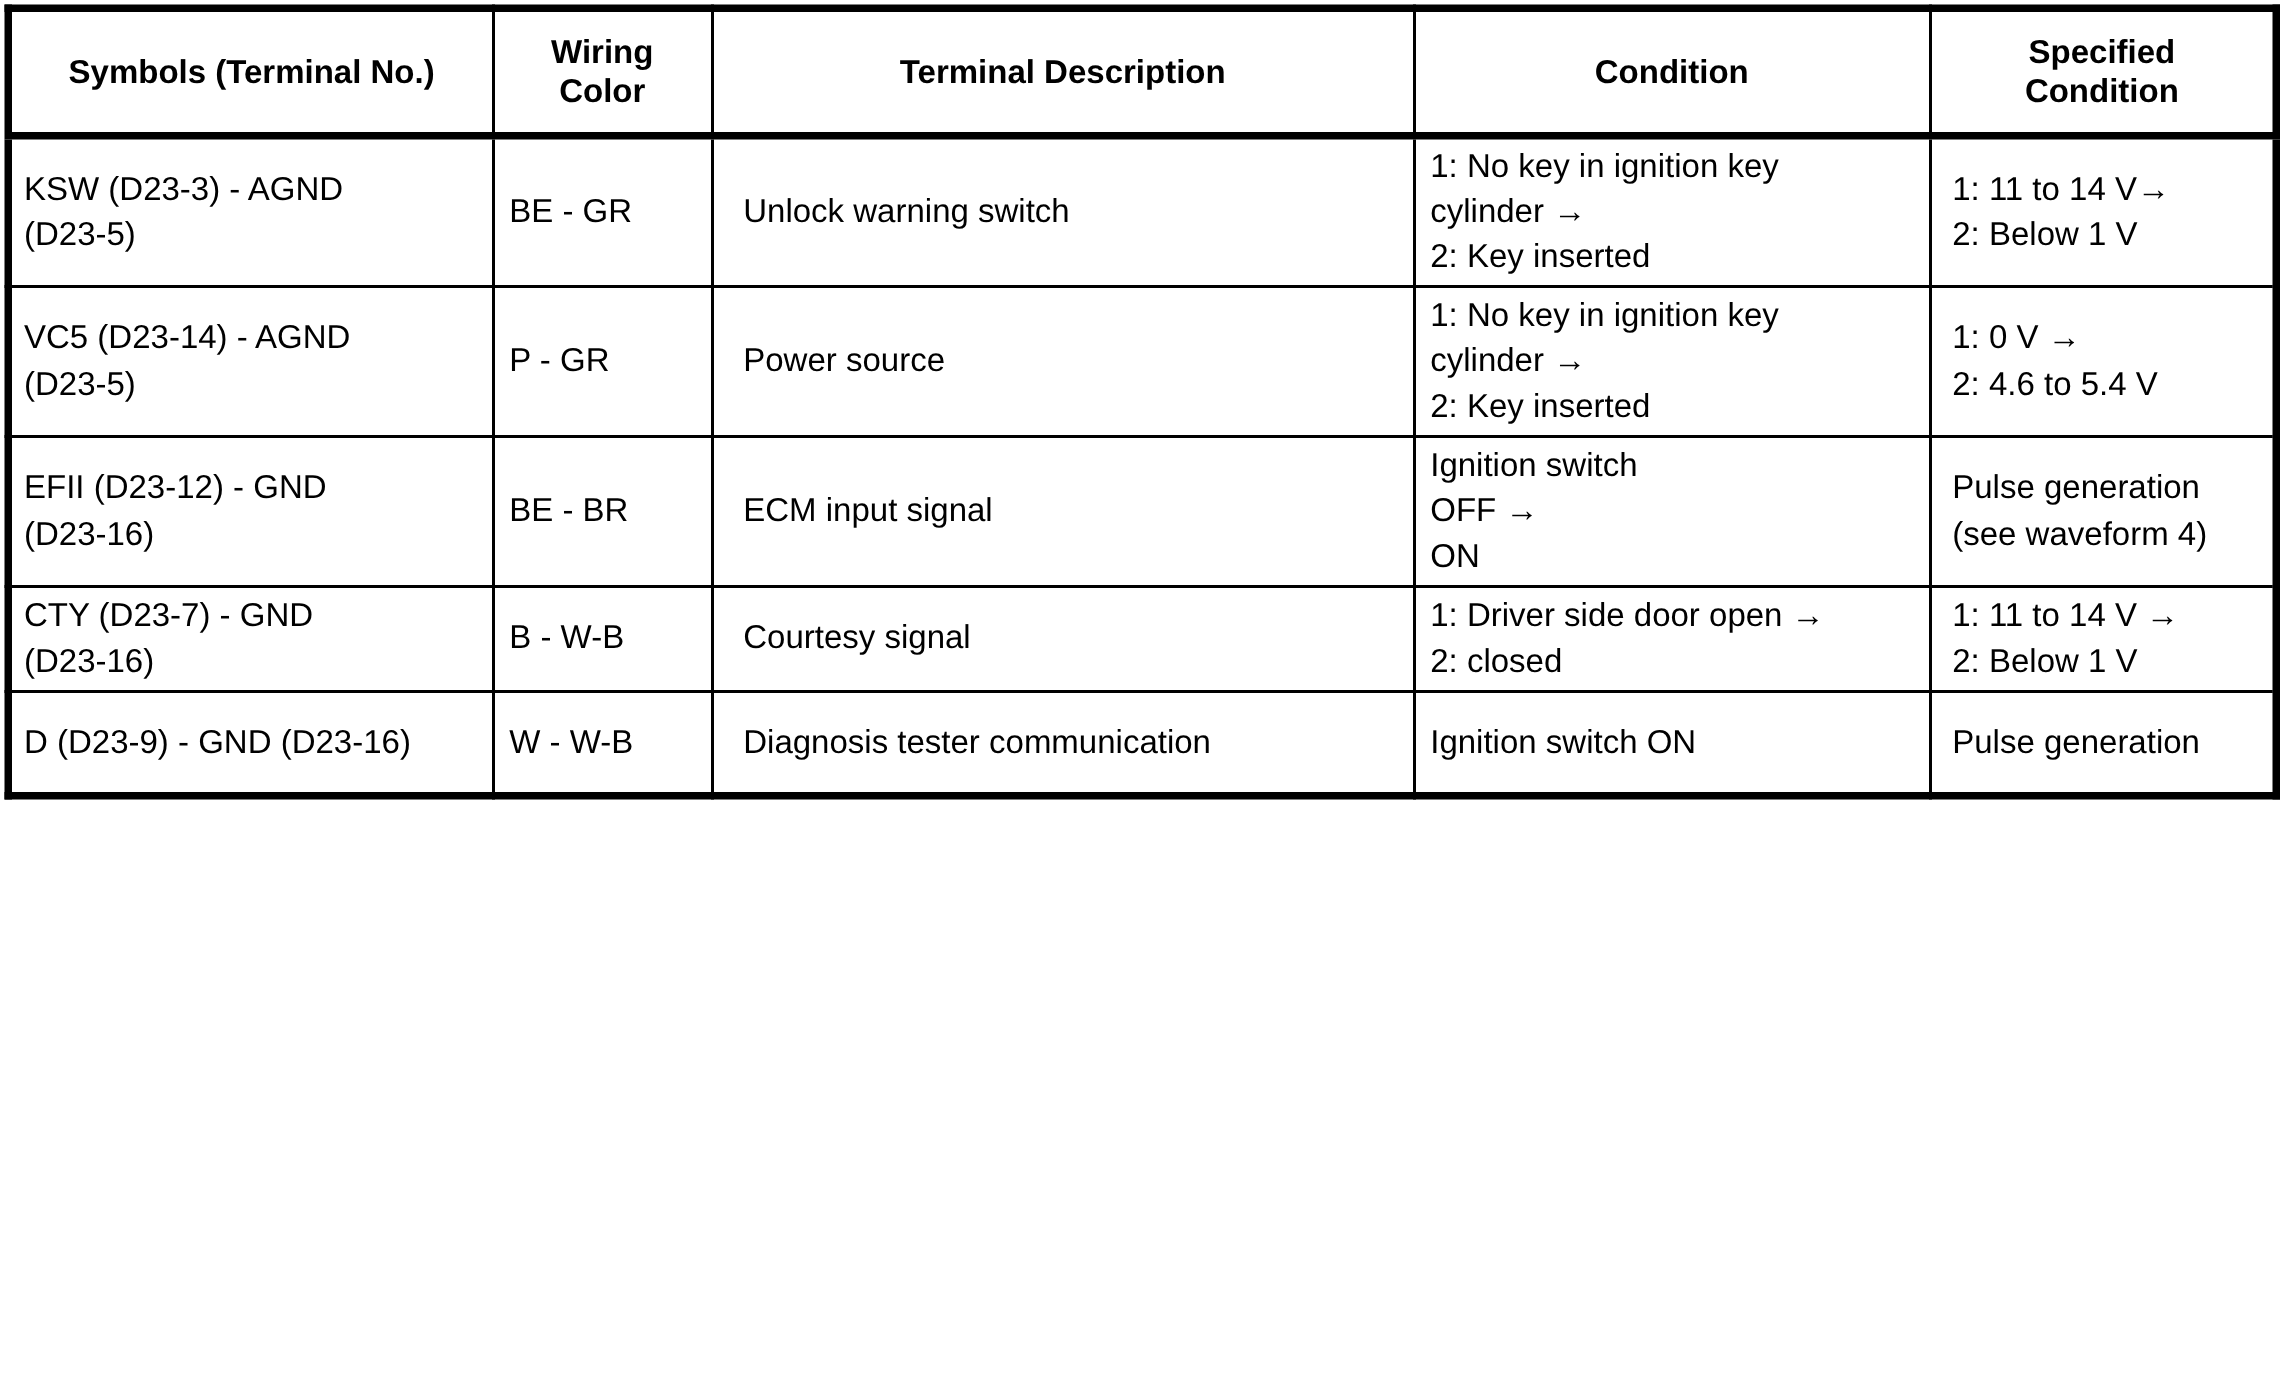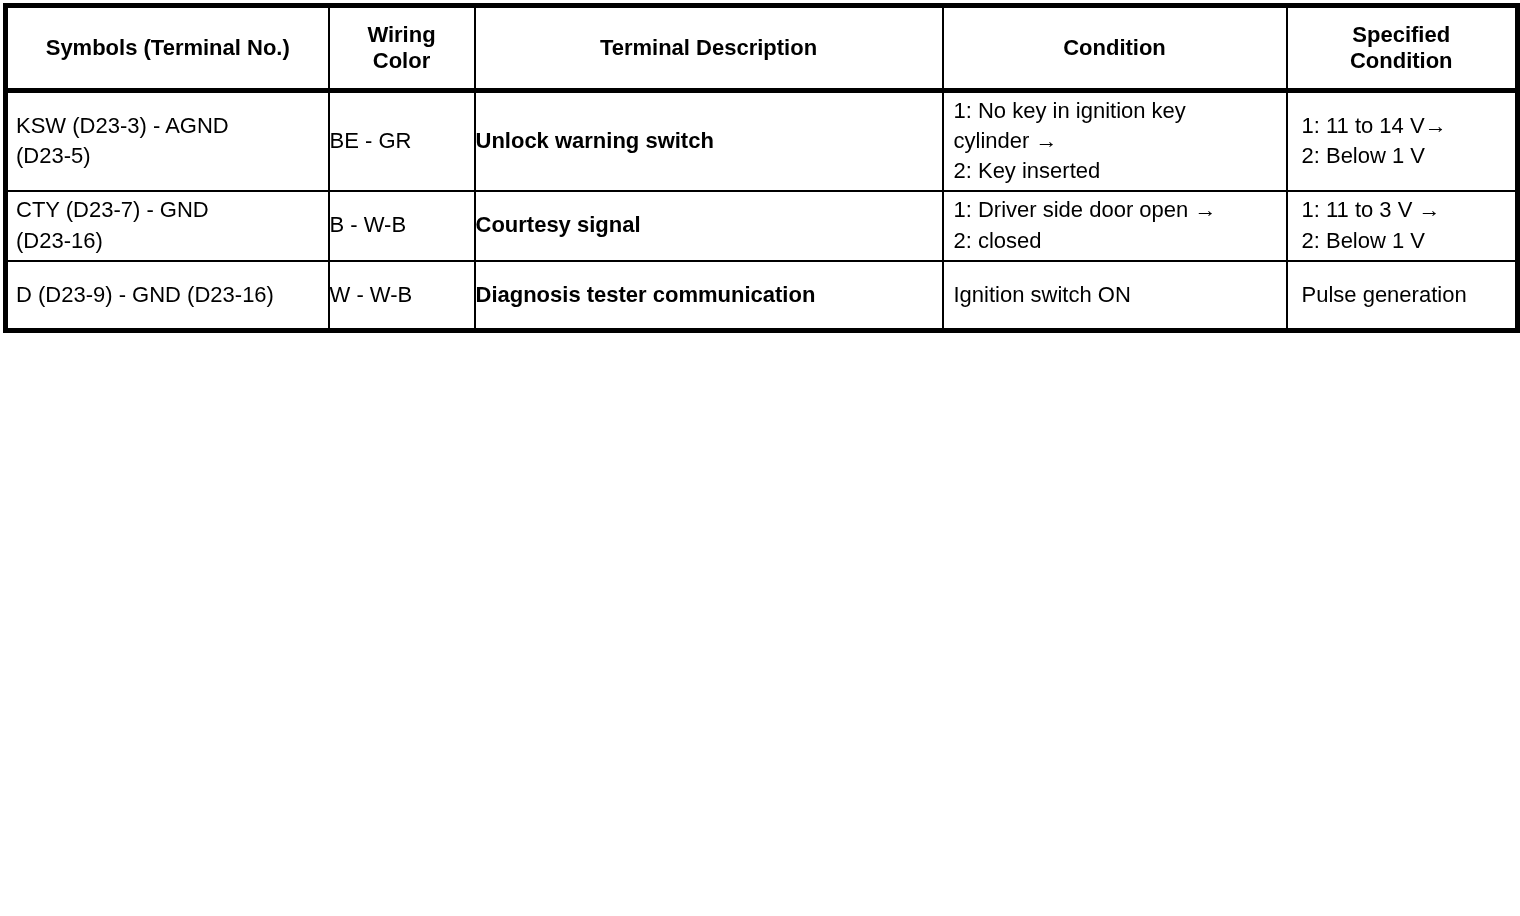--- a/index.html
+++ b/index.html
@@ -58,22 +58,22 @@
   thead tr.header-row th.th-left  { border-left: none; }
   thead tr.header-row th.th-right { border-right: none; }
 
   
   tbody td {
     font-size: 22px;
     line-height: 1.38;
     padding: 6px 10px 6px 10px;
   }
   tbody td.cell-symbols  { padding-left: 8px; }
-  tbody td.cell-wiring   { }
-  tbody td.cell-desc     { padding-left: 0; font-weight: bold; }
+  tbody td.cell-wiring   { padding-left: 10px; }
+  tbody td.cell-desc     { padding-left: 20px; }
   tbody td.cell-cond     { padding-left: 10px; }
   tbody td.cell-spec     { padding-left: 14px; }
 
   tbody tr.row-tall      { height: 100px; }
   tbody tr.row-short     { height: 70px; }
 
   .multiline { white-space: pre-line; }
   .va-mid { vertical-align: middle; }
 </style>
 </head>
@@ -104,28 +104,50 @@
         <td class="cell-symbols multiline va-mid">KSW (D23-3) - AGND
 (D23-5)</td>
         <td class="cell-wiring multiline va-mid">BE - GR</td>
         <td class="cell-desc multiline va-mid">Unlock warning switch</td>
         <td class="cell-cond multiline va-mid">1: No key in ignition key
 cylinder →
 2: Key inserted</td>
         <td class="cell-spec multiline va-mid">1: 11 to 14 V→
 2: Below 1 V</td>
       </tr>
+      <tr class="row-tall">
+        <td class="cell-symbols multiline va-mid">VC5 (D23-14) - AGND
+(D23-5)</td>
+        <td class="cell-wiring multiline va-mid">P - GR</td>
+        <td class="cell-desc multiline va-mid">Power source</td>
+        <td class="cell-cond multiline va-mid">1: No key in ignition key
+cylinder →
+2: Key inserted</td>
+        <td class="cell-spec multiline va-mid">1: 0 V →
+2: 4.6 to 5.4 V</td>
+      </tr>
+      <tr class="row-tall">
+        <td class="cell-symbols multiline va-mid">EFII (D23-12) - GND
+(D23-16)</td>
+        <td class="cell-wiring multiline va-mid">BE - BR</td>
+        <td class="cell-desc multiline va-mid">ECM input signal</td>
+        <td class="cell-cond multiline va-mid">Ignition switch
+OFF →
+ON</td>
+        <td class="cell-spec multiline va-mid">Pulse generation
+(see waveform 4)</td>
+      </tr>
       <tr class="row-short">
         <td class="cell-symbols multiline va-mid">CTY (D23-7) - GND
 (D23-16)</td>
         <td class="cell-wiring multiline va-mid">B - W-B</td>
         <td class="cell-desc multiline va-mid">Courtesy signal</td>
         <td class="cell-cond multiline va-mid">1: Driver side door open →
 2: closed</td>
-        <td class="cell-spec multiline va-mid">1: 11 to 3 V →
+        <td class="cell-spec multiline va-mid">1: 11 to 14 V →
 2: Below 1 V</td>
       </tr>
       <tr class="row-short">
         <td class="cell-symbols multiline va-mid">D (D23-9) - GND (D23-16)</td>
         <td class="cell-wiring multiline va-mid">W - W-B</td>
         <td class="cell-desc multiline va-mid">Diagnosis tester communication</td>
         <td class="cell-cond multiline va-mid">Ignition switch ON</td>
         <td class="cell-spec multiline va-mid">Pulse generation</td>
       </tr>
     </tbody>

